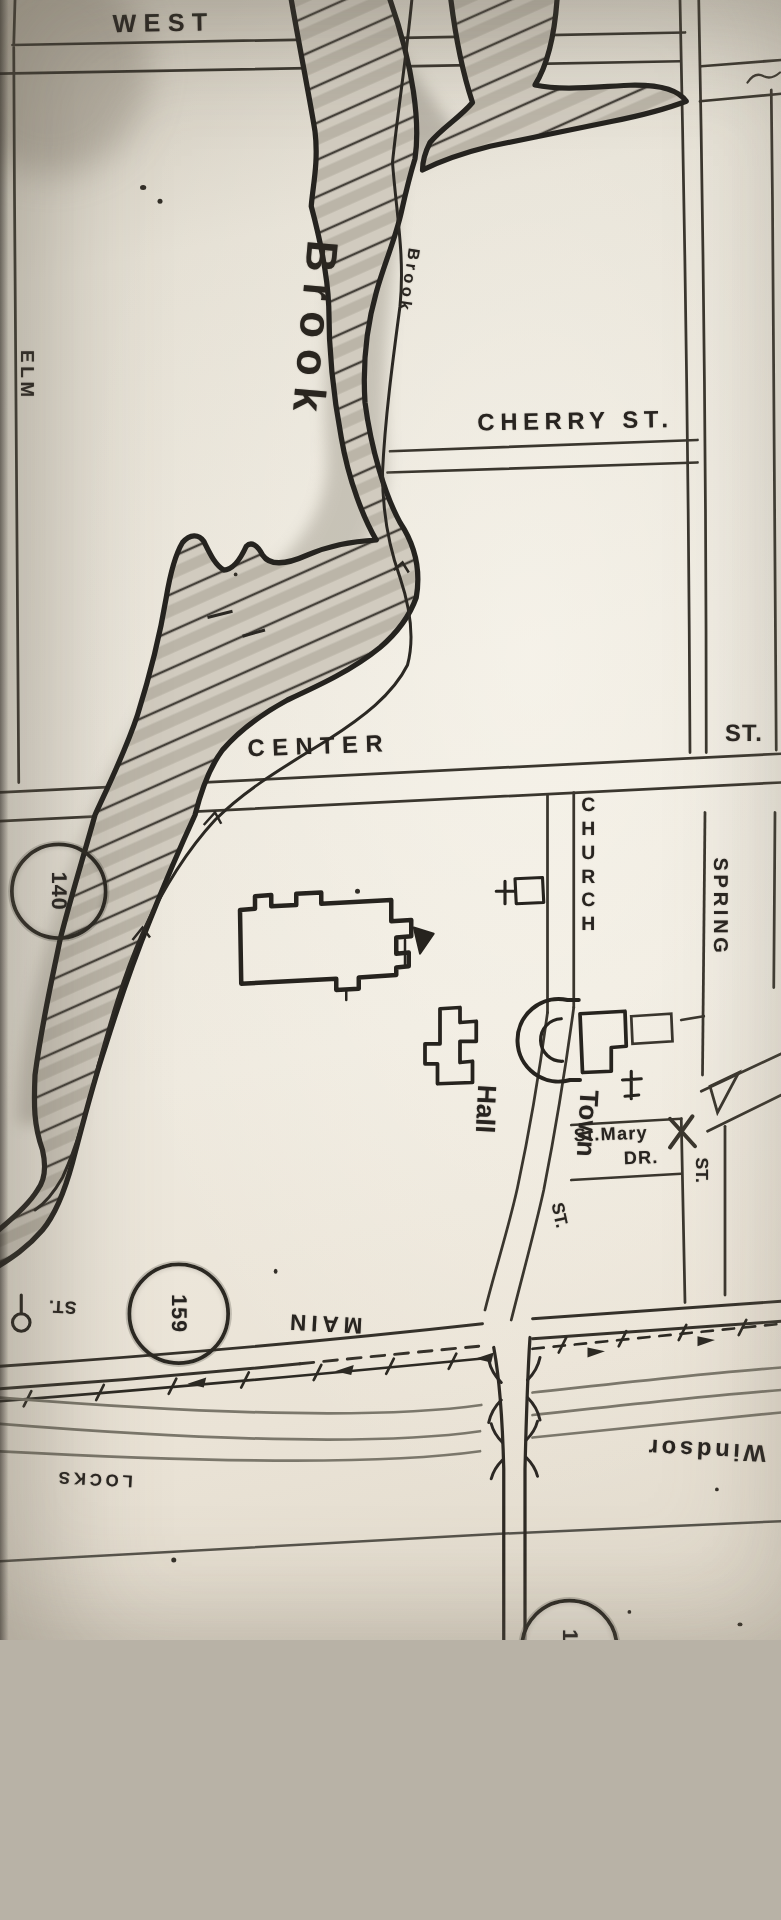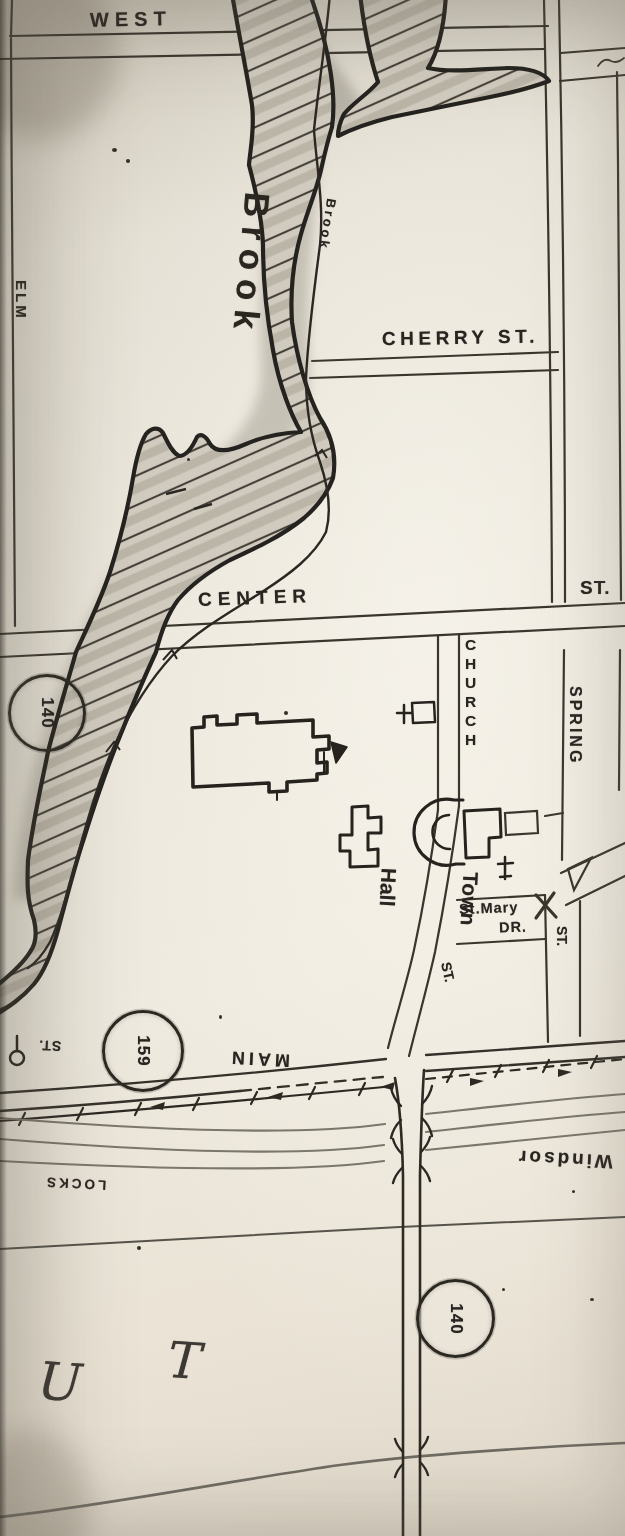--- a/index.html
+++ b/index.html
@@ -1,17 +1,17 @@
 <!DOCTYPE html>
 <html><head>
 <meta charset="utf-8">
 <style>
   html,body{margin:0;padding:0;background:#b8b2a6;}
   .stage{
-    position:relative;width:625px;height:1536px;overflow:hidden;
+    position:relative;width:625px;height:1312px;overflow:hidden;
     background:
       radial-gradient(ellipse at 68% 40%, rgba(255,253,246,.50), rgba(255,253,246,0) 62%),
       linear-gradient(168deg,#cdc7ba 0%,#e4dfd3 16%,#ebe6db 42%,#eee9de 62%,#eae3d6 82%,#e0d9cb 100%);
     font-family:"Liberation Sans",sans-serif;
   }
   .vignette{position:absolute;inset:0;pointer-events:none;
     box-shadow:inset 45px 25px 90px rgba(88,82,70,.30), inset -18px -30px 80px rgba(125,115,98,.20);}
   .edge-left{position:absolute;left:0;top:0;width:7px;height:100%;
     background:linear-gradient(90deg,rgba(38,34,28,.55),rgba(38,34,28,0));}
   .blob{position:absolute;border-radius:50%;filter:blur(14px);pointer-events:none;}

